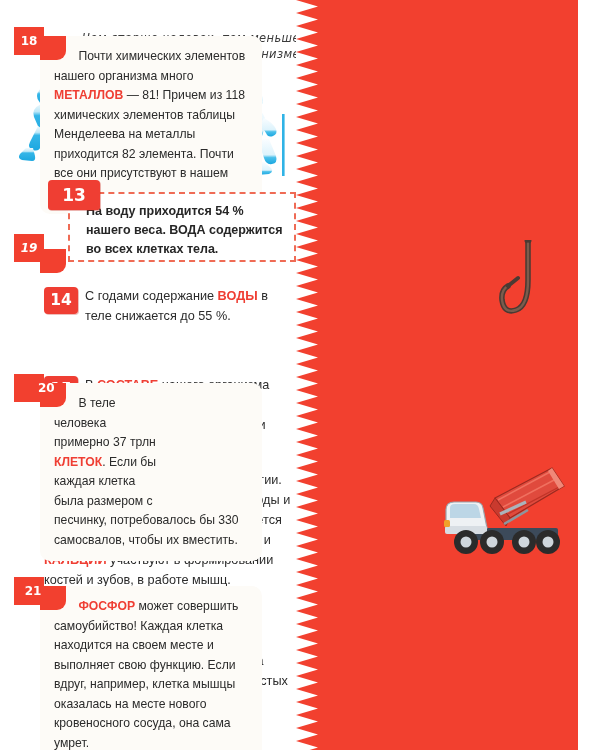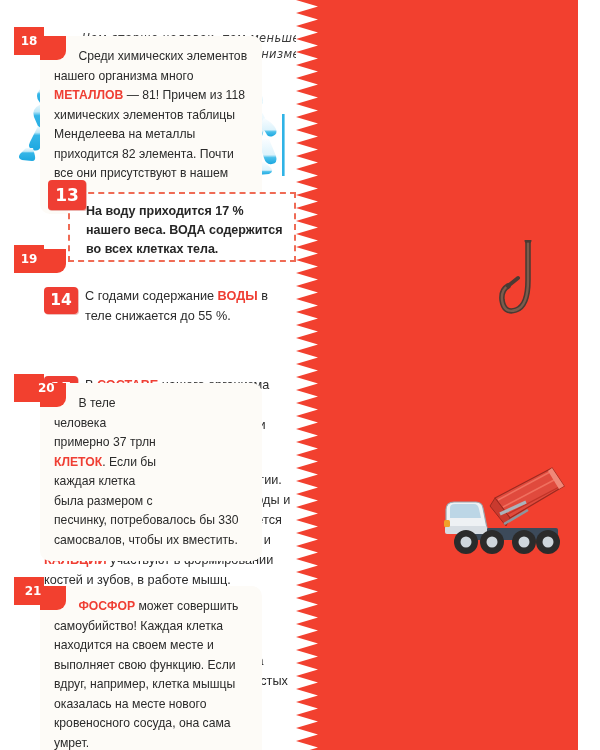--- a/index.html
+++ b/index.html
@@ -59,21 +59,21 @@
   #block-13 {
     position: absolute;
     left: 48px;
     top: 180px;
     width: 248px;
     height: 82px;
   }
   #badge-13 {
     position: absolute;
     left: 0; top: 0;
-    width: 38px; height: 30px;
+    width: 52px; height: 30px;
     background: #ef3e33;
     border-radius: 4px 4px 3px 3px;
     z-index: 3;
     box-shadow: 1px 1px 0 rgba(200,40,30,.35);
   }
   #badge-13 span {
     display: block;
     color: #fff;
     font-weight: bold;
     font-size: 17px;
@@ -197,21 +197,21 @@
     z-index: 4;
     border-bottom-right-radius: 9px;
   }
 
   #card-18 { top: 36px; }
   #card-19 { top: 249px; }
   #card-20 { top: 383px; }
   #card-21 { top: 586px; }
 
   #badge-18 { top: 27px; }
-  #badge-19 { top: 245px; }
+  #badge-19 { top: 234px; font-style: italic; }
   #badge-20 { top: 374px; padding-left: 24px; }
   #badge-21 { top: 577px; padding-left: 8px; }
 
   #notch-18 { top: 36px; }
   #notch-19 { top: 249px; }
   #notch-20 { top: 383px; }
   #notch-21 { top: 586px; }
 
   
   #hook-illustration {
@@ -343,21 +343,21 @@
         </g>
         <rect x="268" y="52" width="2.6" height="62" fill="#2fb3e6"></rect>
       </svg>
     </div>
 
     <div id="block-13">
       <div id="dashed-box"></div>
       <div id="badge-13">
         <span>13</span>
       </div>
-      <div id="block-13-text">На воду приходится 17 % нашего веса. ВОДА содержится во всех клетках тела.</div>
+      <div id="block-13-text">На воду приходится 54 % нашего веса. ВОДА содержится во всех клетках тела.</div>
     </div>
 
     <div class="fact" id="fact-14">
       <div class="badge">
         <span>14</span>
       </div>
       <div class="body"><span>С годами содержание </span><span class="hl">ВОДЫ</span><span> в теле снижается до 55 %.</span></div>
     </div>
 
     <div class="fact" id="fact-15">
@@ -383,21 +383,21 @@
 
   </div>
 
   <div id="red-panel"></div>
 
   <svg id="sawtooth" width="22" height="750" viewBox="0 0 22 750" preserveAspectRatio="none" xmlns="http://www.w3.org/2000/svg">
     <path id="tooth-path" fill="#ffffff" d="M0,0 L22,6.5 L0,13 L22,19.5 L0,26 L22,32.5 L0,39 L22,45.5 L0,52 L22,58.5 L0,65 L22,71.5 L0,78 L22,84.5 L0,91 L22,97.5 L0,104 L22,110.5 L0,117 L22,123.5 L0,130 L22,136.5 L0,143 L22,149.5 L0,156 L22,162.5 L0,169 L22,175.5 L0,182 L22,188.5 L0,195 L22,201.5 L0,208 L22,214.5 L0,221 L22,227.5 L0,234 L22,240.5 L0,247 L22,253.5 L0,260 L22,266.5 L0,273 L22,279.5 L0,286 L22,292.5 L0,299 L22,305.5 L0,312 L22,318.5 L0,325 L22,331.5 L0,338 L22,344.5 L0,351 L22,357.5 L0,364 L22,370.5 L0,377 L22,383.5 L0,390 L22,396.5 L0,403 L22,409.5 L0,416 L22,422.5 L0,429 L22,435.5 L0,442 L22,448.5 L0,455 L22,461.5 L0,468 L22,474.5 L0,481 L22,487.5 L0,494 L22,500.5 L0,507 L22,513.5 L0,520 L22,526.5 L0,533 L22,539.5 L0,546 L22,552.5 L0,559 L22,565.5 L0,572 L22,578.5 L0,585 L22,591.5 L0,598 L22,604.5 L0,611 L22,617.5 L0,624 L22,630.5 L0,637 L22,643.5 L0,650 L22,656.5 L0,663 L22,669.5 L0,676 L22,682.5 L0,689 L22,695.5 L0,702 L22,708.5 L0,715 L22,721.5 L0,728 L22,734.5 L0,741 L22,747.5 L0,754 L0,750 L0,0 Z"></path>
   </svg>
 
   <div class="card" id="card-18">
-    <div class="card-text"><span>  </span><span>Среди химических элементов нашего организма много </span><span class="hl">МЕТАЛЛОВ</span><span> — 81! Причем из 118 химических элементов таблицы Менделеева на металлы приходится 82 элемента. Почти все они присутствуют в нашем теле!</span></div>
+    <div class="card-text"><span>  </span><span>Почти химических элементов нашего организма много </span><span class="hl">МЕТАЛЛОВ</span><span> — 81! Причем из 118 химических элементов таблицы Менделеева на металлы приходится 82 элемента. Почти все они присутствуют в нашем теле!</span></div>
   </div>
   <div class="notch" id="notch-18"></div>
   <div class="rbadge" id="badge-18">
     <span>18</span>
   </div>
 
   <div class="notch" id="notch-19"></div>
   <div class="rbadge" id="badge-19">
     <span>19</span>
   </div>

